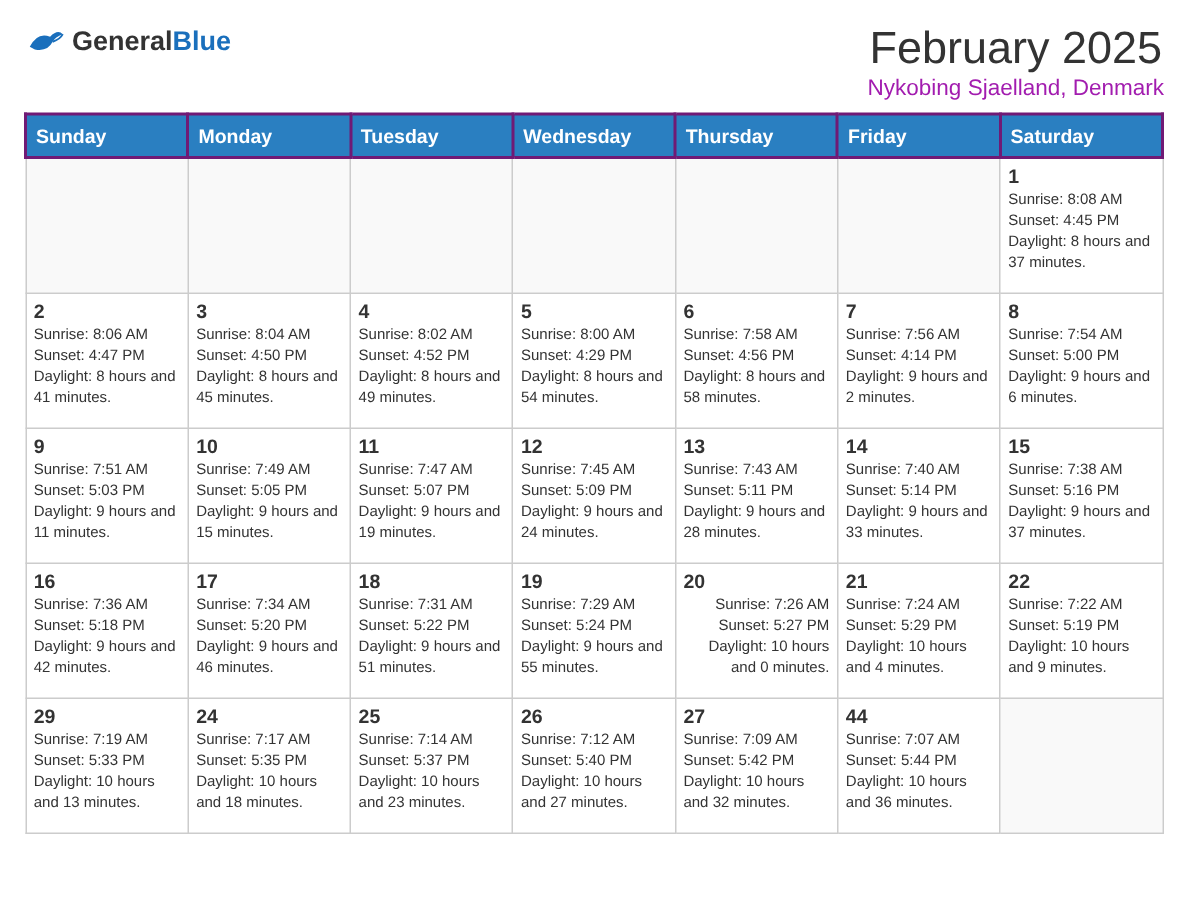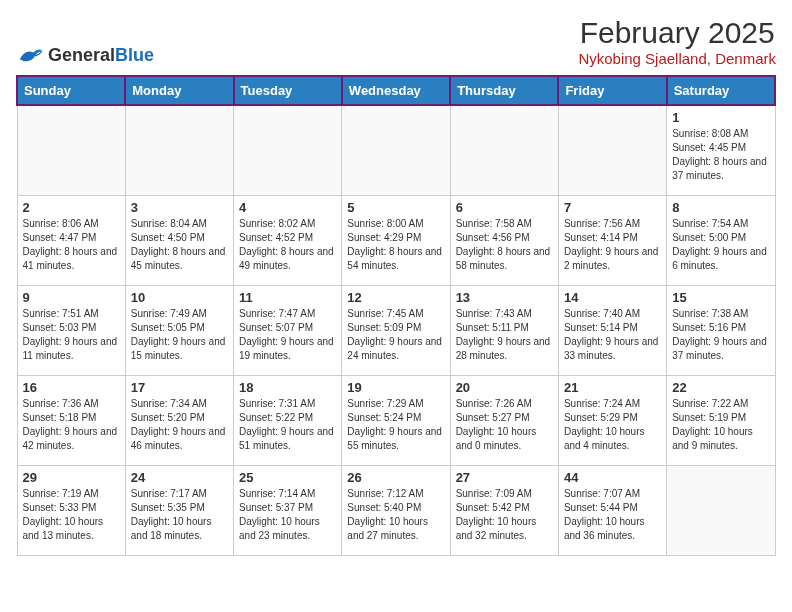--- a/index.html
+++ b/index.html
@@ -13,21 +13,20 @@
     .header {
       display: flex;
       justify-content: space-between;
       align-items: flex-start;
       margin-bottom: 8px;
     }
     .logo {
       display: flex;
       align-items: center;
       gap: 4px;
-      margin-top: 28px;
     }
     .logo-text-general {
       font-size: 18px;
       font-weight: bold;
       color: #333;
     }
     .logo-text-blue {
       font-size: 18px;
       font-weight: bold;
       color: #1a6fbc;
@@ -39,21 +38,21 @@
     .title-block {
       text-align: center;
     }
     .month-title {
       font-size: 30px;
       color: #333;
       font-weight: normal;
     }
     .location-title {
       font-size: 15px;
-      color: #b91c1c;
+      color: #a21caf;
     }
     .calendar {
       width: 100%;
       border-collapse: collapse;
       border: 1px solid #ccc;
     }
     .calendar th {
       background: #2a7fc1;
       color: #fff;
       text-align: left;
@@ -241,21 +240,21 @@
 Daylight: 9 hours and 51 minutes.</div>
         </td>
         <td>
           <span class="day-num">19</span>
           <div class="day-info" style="white-space: pre-line;">Sunrise: 7:29 AM
 Sunset: 5:24 PM
 Daylight: 9 hours and 55 minutes.</div>
         </td>
         <td>
           <span class="day-num">20</span>
-          <div class="day-info" style="white-space: pre-line;">Sunrise: 7:26 AM
+          <div class="day-info" style="white-space: pre-line; text-align: right;">Sunrise: 7:26 AM
 Sunset: 5:27 PM
 Daylight: 10 hours and 0 minutes.</div>
         </td>
         <td>
           <span class="day-num">21</span>
           <div class="day-info" style="white-space: pre-line;">Sunrise: 7:24 AM
 Sunset: 5:29 PM
 Daylight: 10 hours and 4 minutes.</div>
         </td>
         <td>

